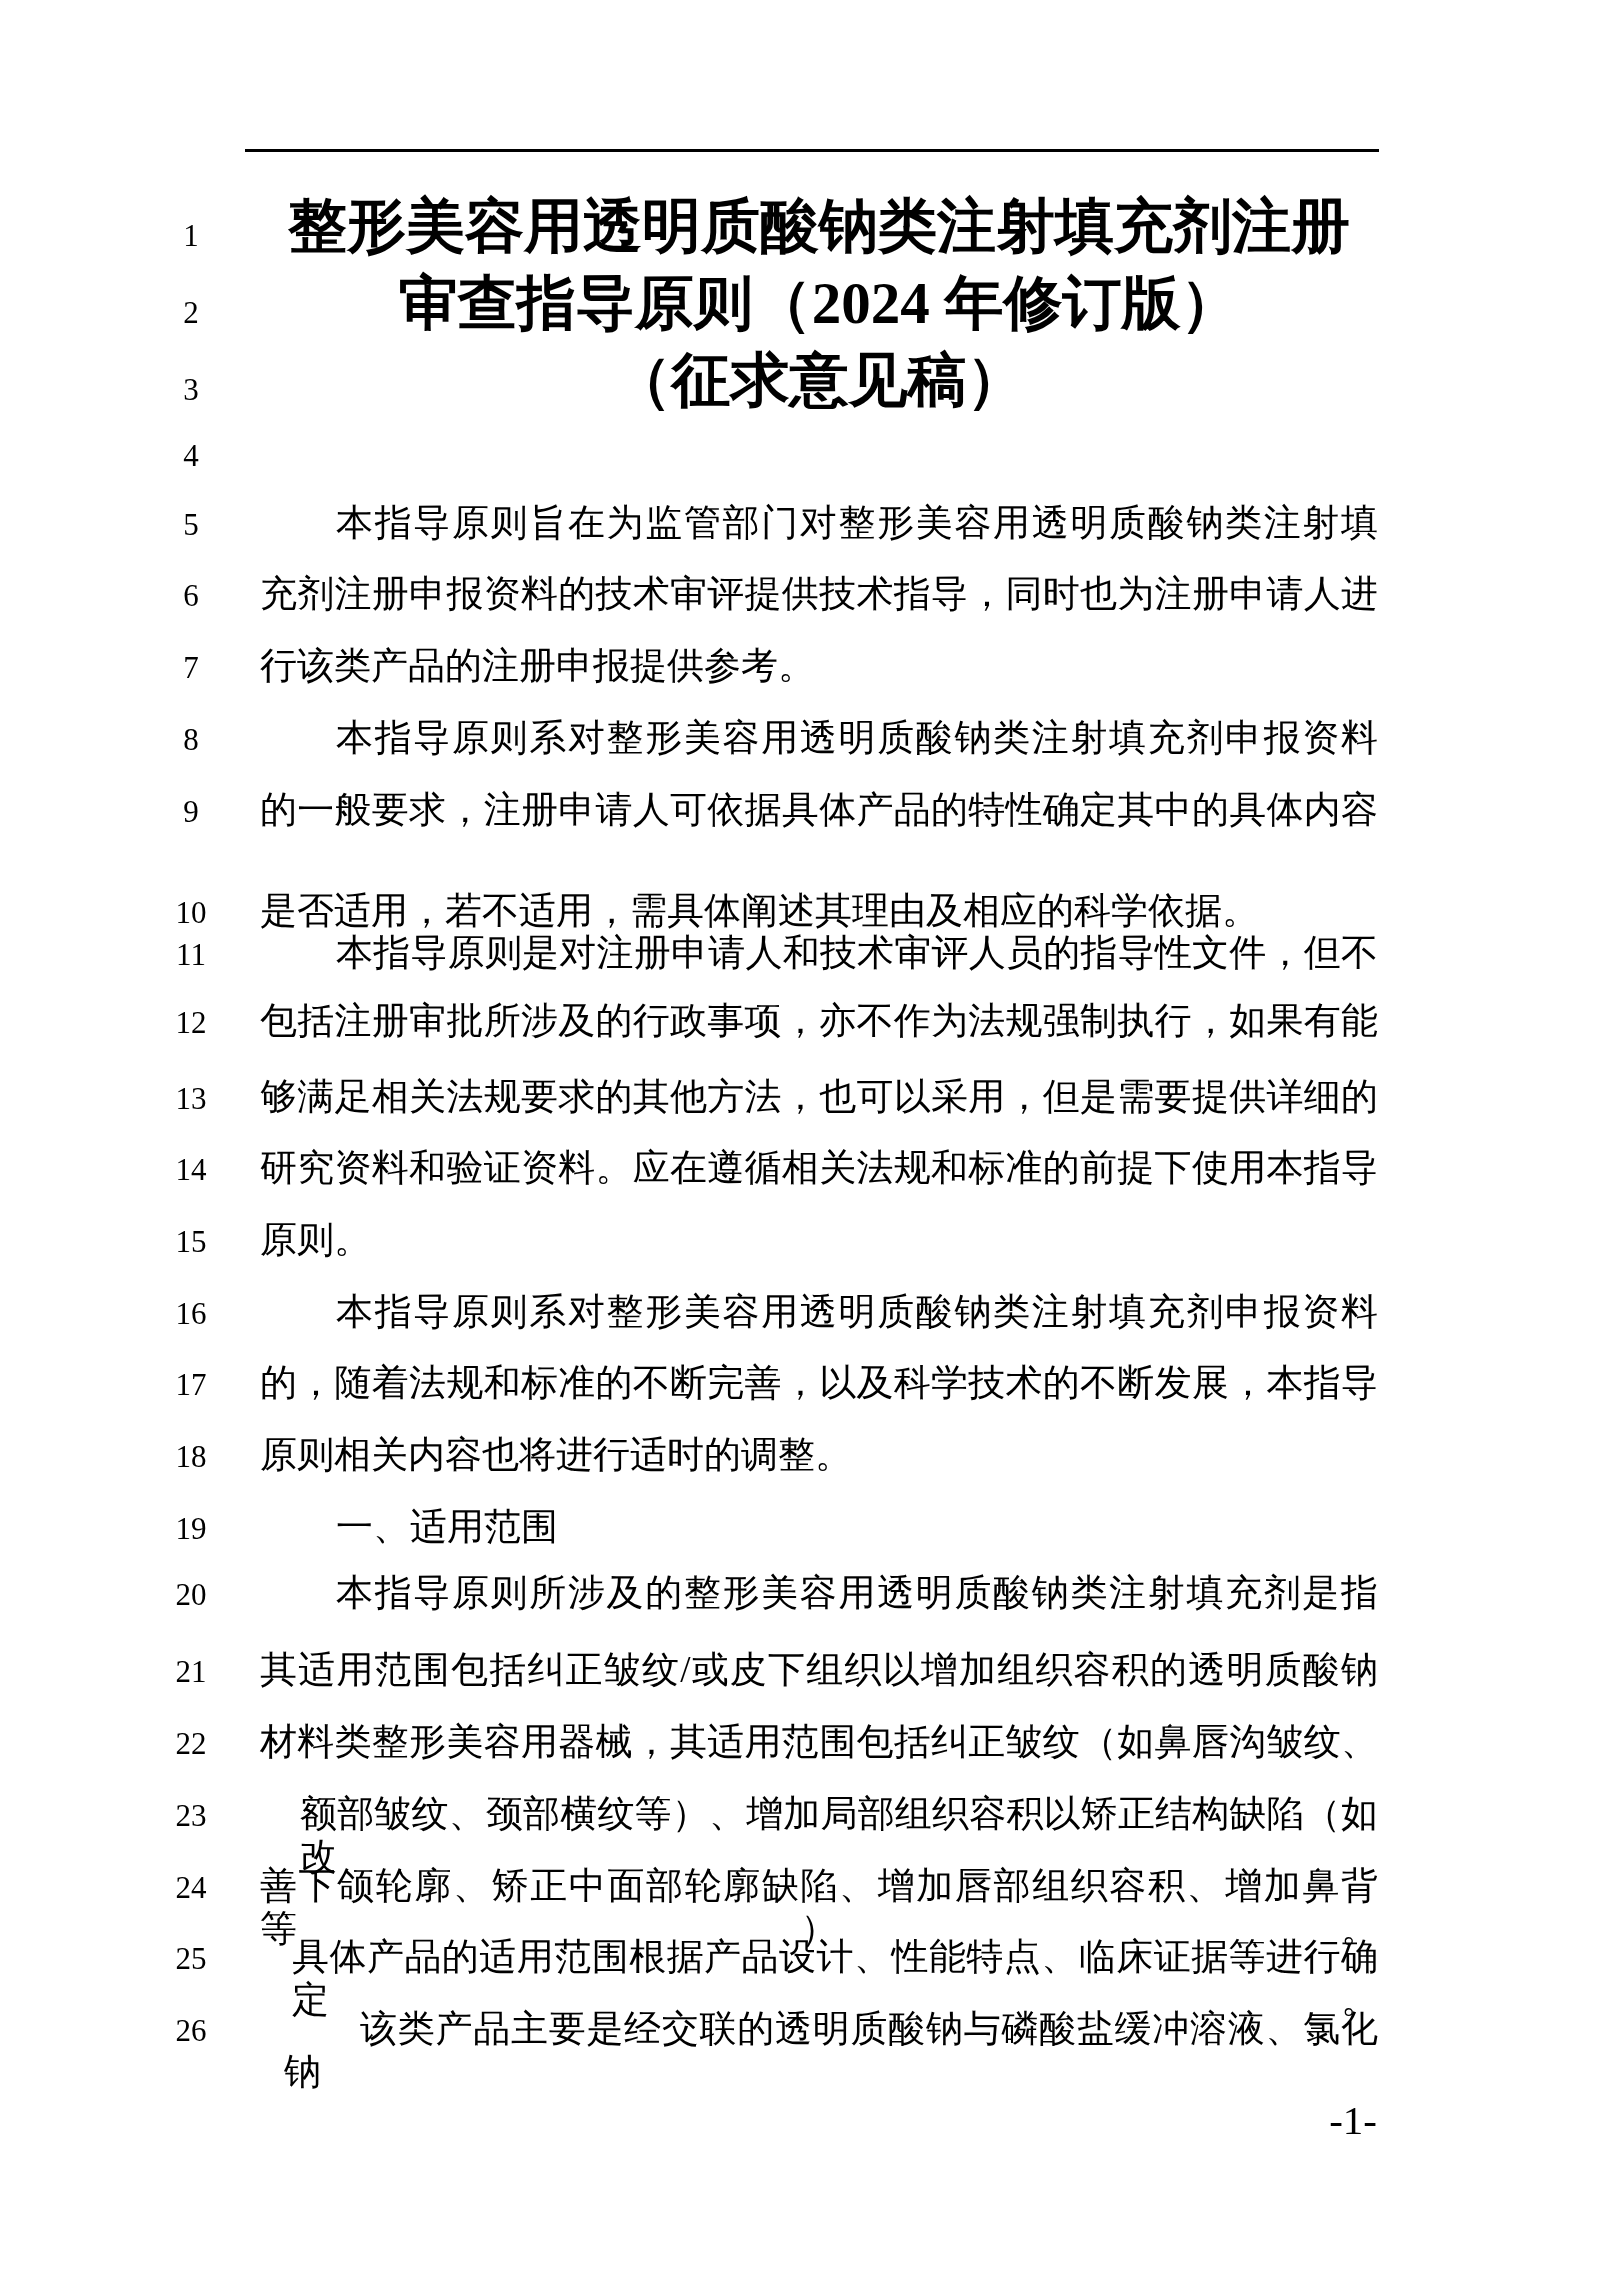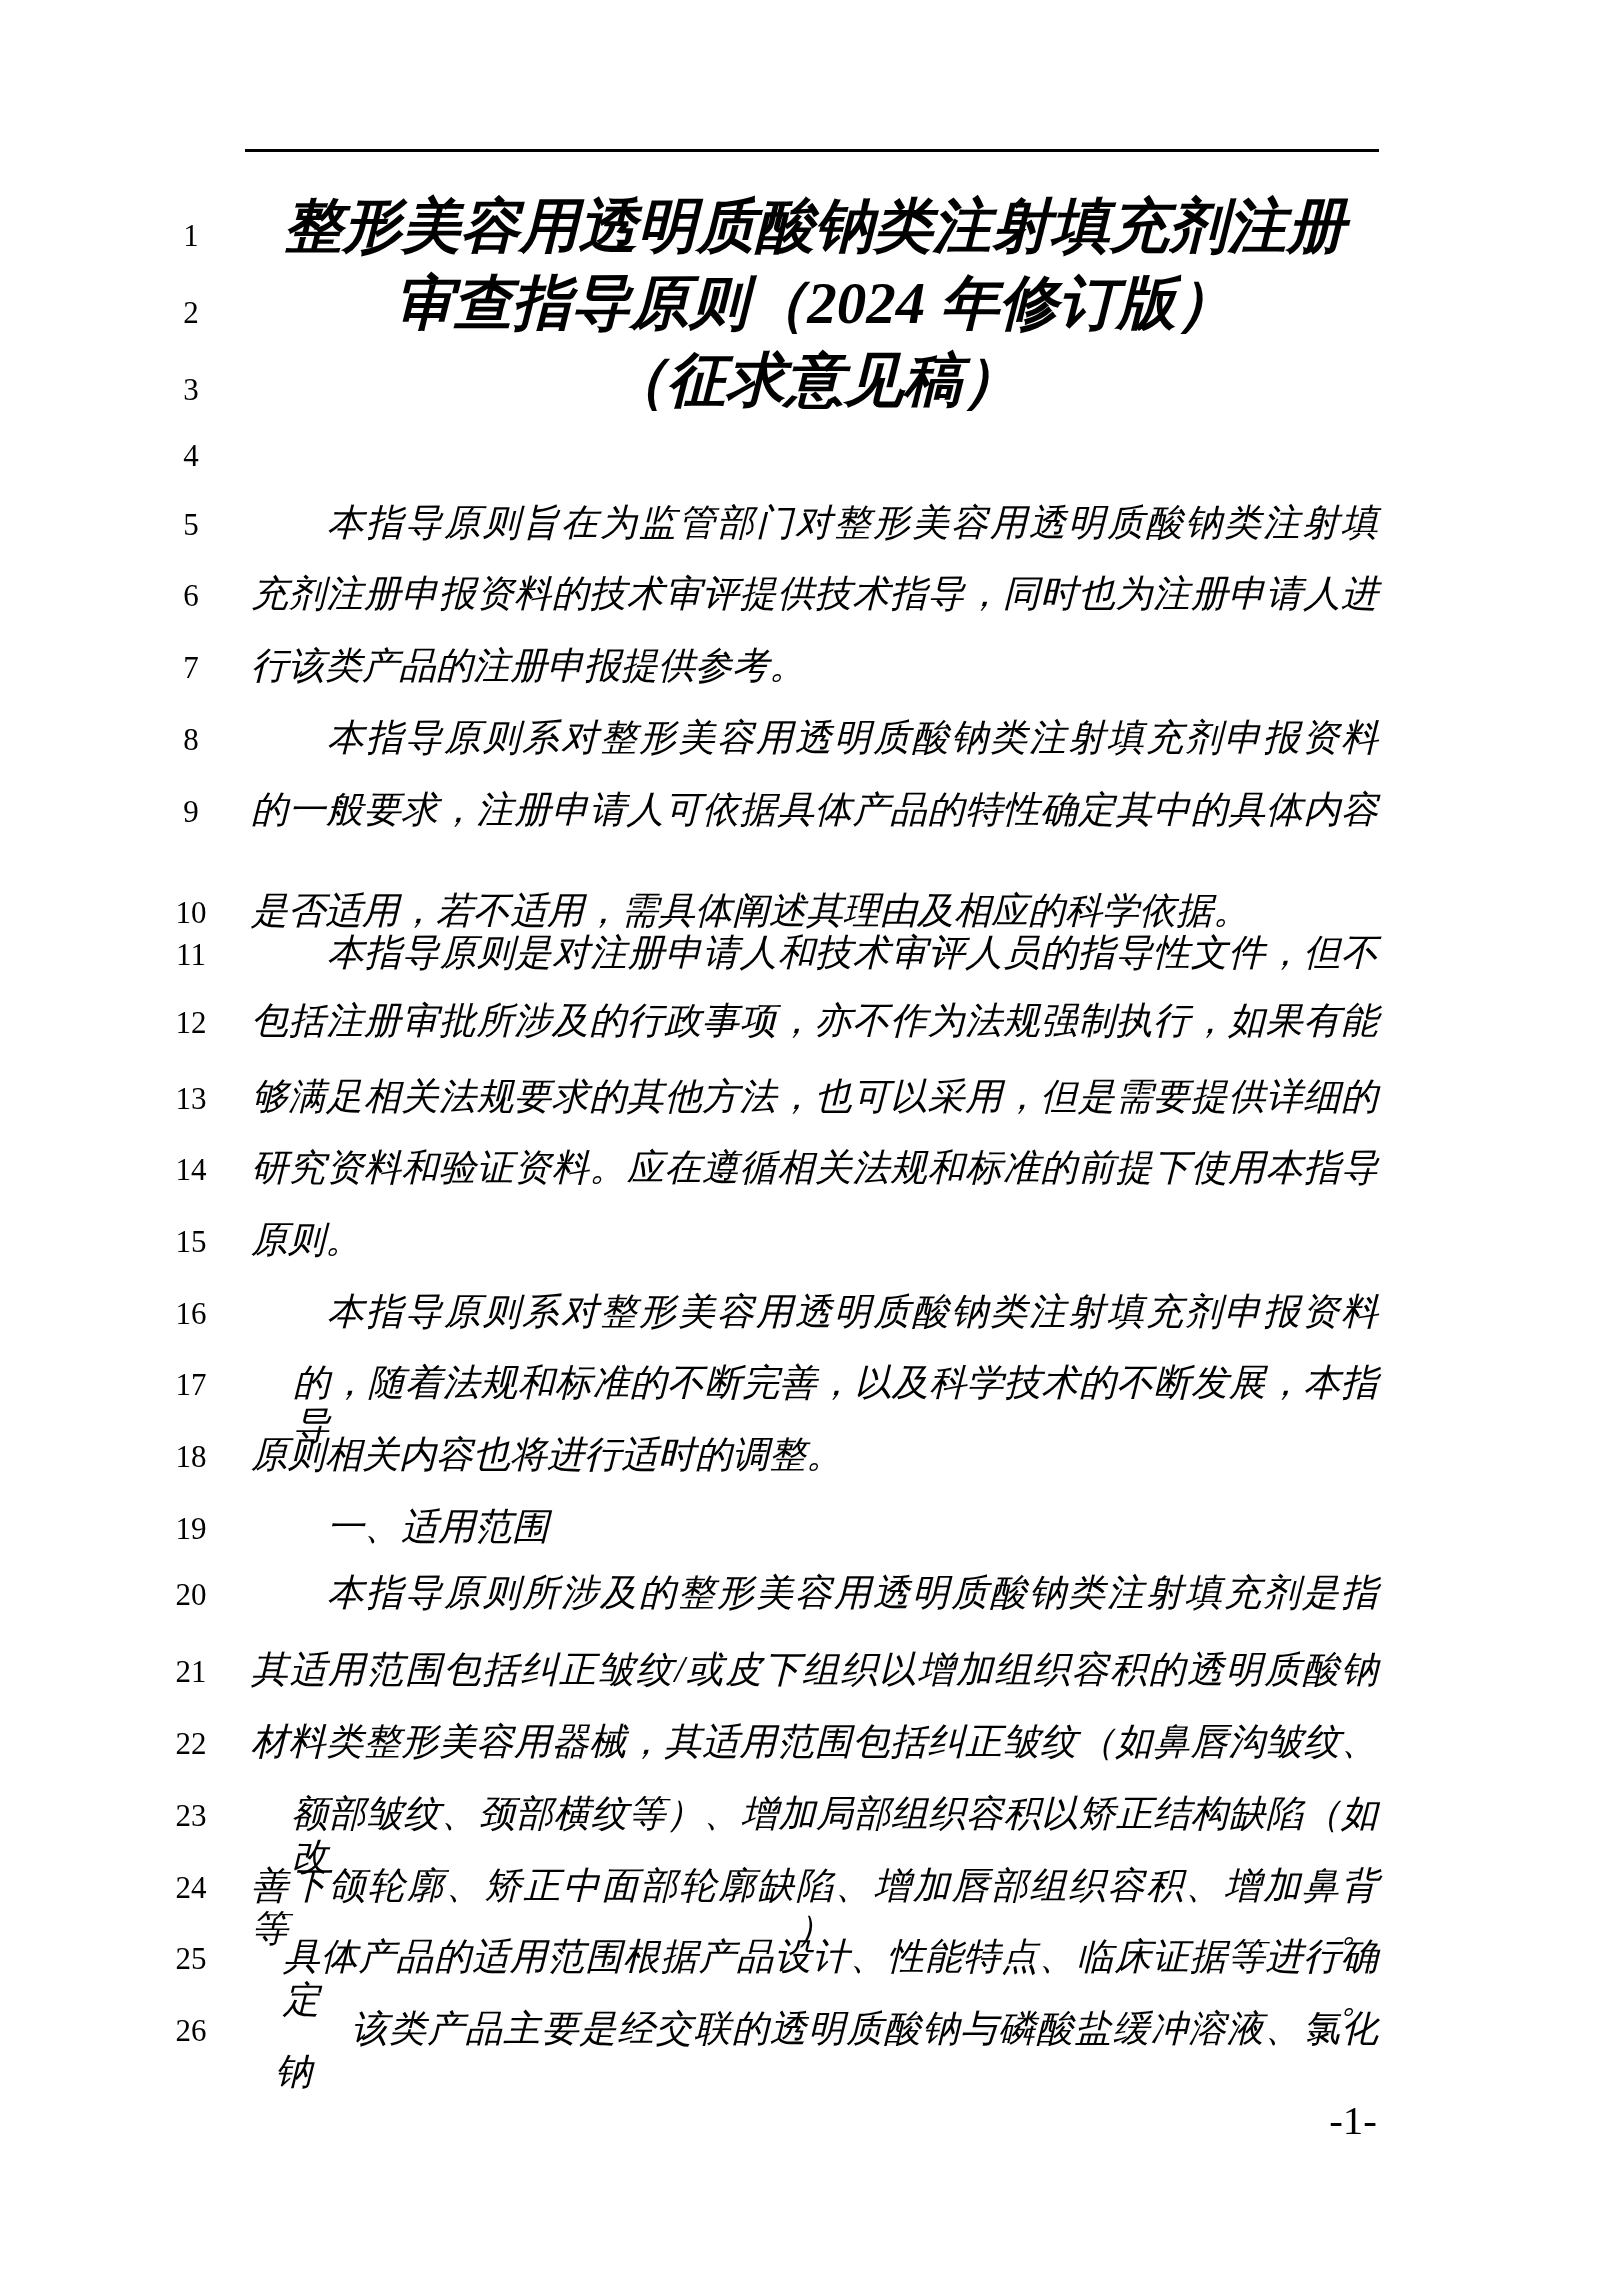--- a/index.html
+++ b/index.html
@@ -34,28 +34,27 @@
   }
   .num {
     flex: 0 0 82px;
     text-align: center;
     font-size: 31px;
     line-height: 1;
     font-family: "Liberation Serif", "DejaVu Serif", serif;
     color: #000000;
   }
   .text {
-    margin-left: 19px;
+    margin-left: 28px;
     width: 1131px;
     font-size: 37px;
     line-height: 1.15;
     letter-spacing: 0;
     color: #000000;
     white-space: normal;
-    font-style: italic;
   }
   .title-text {
     font-size: 59px;
     font-weight: bold;
     line-height: 1.1;
     text-align: center;
   }
   .justify {
     text-align: justify;
     text-align-last: justify;
@@ -153,21 +152,21 @@
   <div class="row" style="top: 1219px;">
     <span class="num">15</span>
     <span class="text">原则。</span>
   </div>
 
   <div class="row" style="top: 1291px;">
     <span class="num">16</span>
     <span class="text indent justify">本指导原则系对整形美容用透明质酸钠类注射填充剂申报资料</span>
   </div>
 
-  <div class="row" style="top: 1362px; gap: 42px;">
+  <div class="row" style="top: 1362px;">
     <span class="num">17</span>
     <span class="text justify">的，随着法规和标准的不断完善，以及科学技术的不断发展，本指导</span>
   </div>
 
   <div class="row" style="top: 1434px;">
     <span class="num">18</span>
     <span class="text">原则相关内容也将进行适时的调整。</span>
   </div>
 
   <div class="row" style="top: 1506px;">

